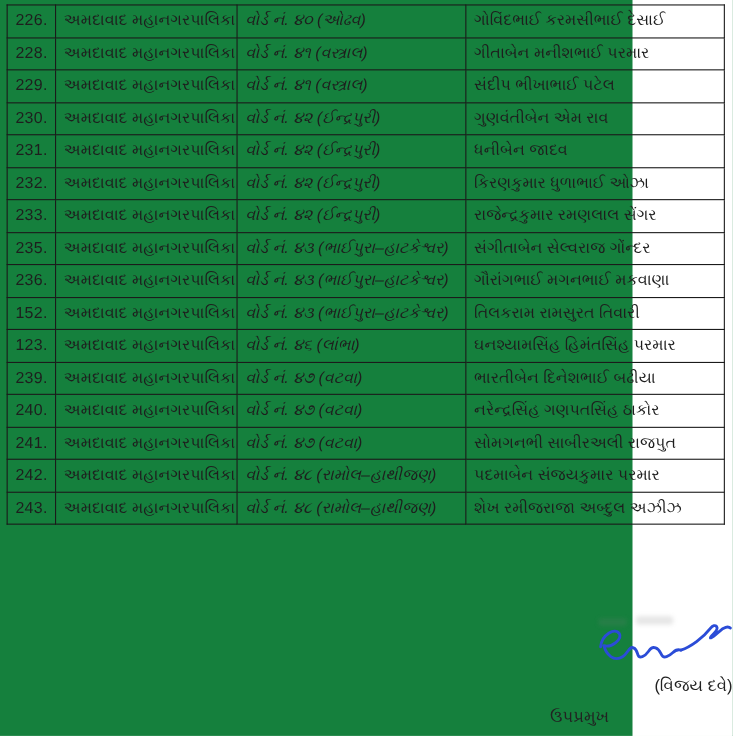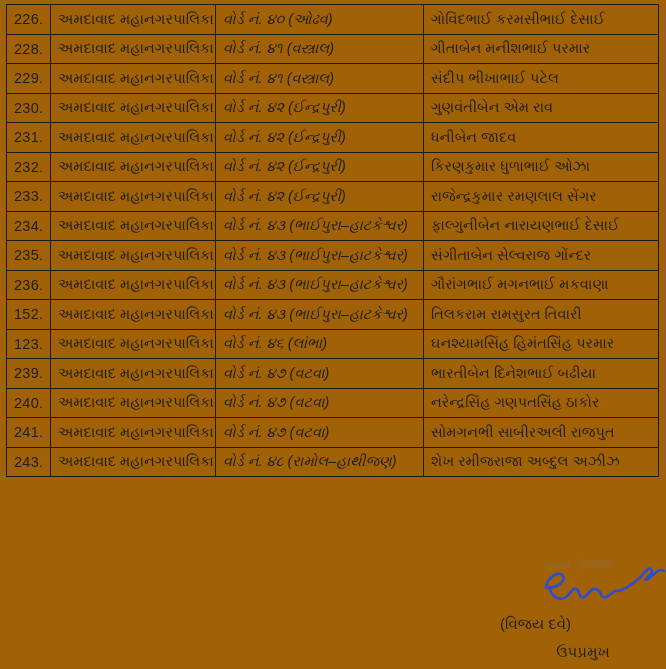--- a/index.html
+++ b/index.html
@@ -6,23 +6,23 @@
     margin: 0;
     padding: 0;
     width: 666px;
     height: 669px;
     background: #ffffff;
     overflow: hidden;
     font-family: "Liberation Sans", sans-serif;
   }
   .page {
     position: relative;
-    width: 666px;
+    width: 575px;
     height: 669px;
-    background: #a16207;
+    background: #15803d;
   }
   table.roster {
     position: absolute;
     left: 6px;
     top: 4px;
     width: 652px;
     border-collapse: collapse;
     table-layout: fixed;
   }
   table.roster td {
@@ -60,30 +60,29 @@
     left: 42px;
     top: 8px;
     width: 126px;
     height: 52px;
   }
   .sig-name {
     position: absolute;
     left: 0;
     top: 57px;
     width: 166px;
-    text-align: left;
+    text-align: right;
     font-size: 15px;
     color: #222222;
   }
   .sig-title {
     position: absolute;
     left: 0;
     top: 85px;
     width: 166px;
-    text-align: center;
     font-size: 15px;
     color: #222222;
   }
 </style>
 </head>
 <body>
 
 <div class="page">
 
   <table class="roster">
@@ -138,26 +137,20 @@
           <td class="cell-name">કિરણકુમાર ધુળાભાઈ ઓઝા</td>
         </tr>
 
         <tr>
           <td class="cell-sr">233.</td>
           <td class="cell-org">અમદાવાદ મહાનગરપાલિકા</td>
           <td class="cell-ward">વોર્ડ નં. ૪૨ (ઈન્દ્રપુરી)</td>
           <td class="cell-name">રાજેન્દ્રકુમાર રમણલાલ સેંગર</td>
         </tr>
 
-        <tr>
-          <td class="cell-sr">234.</td>
-          <td class="cell-org">અમદાવાદ મહાનગરપાલિકા</td>
-          <td class="cell-ward">વોર્ડ નં. ૪૩ (ભાઈપુરા–હાટકેશ્વર)</td>
-          <td class="cell-name">ફાલ્ગુનીબેન નારાયણભાઈ દેસાઈ</td>
-        </tr>
 
         <tr>
           <td class="cell-sr">235.</td>
           <td class="cell-org">અમદાવાદ મહાનગરપાલિકા</td>
           <td class="cell-ward">વોર્ડ નં. ૪૩ (ભાઈપુરા–હાટકેશ્વર)</td>
           <td class="cell-name">સંગીતાબેન સેલ્વરાજ ગોંન્દર</td>
         </tr>
 
         <tr>
           <td class="cell-sr">236.</td>
@@ -194,20 +187,26 @@
           <td class="cell-name">નરેન્દ્રસિંહ ગણપતસિંહ ઠાકોર</td>
         </tr>
 
         <tr>
           <td class="cell-sr">241.</td>
           <td class="cell-org">અમદાવાદ મહાનગરપાલિકા</td>
           <td class="cell-ward">વોર્ડ નં. ૪૭ (વટવા)</td>
           <td class="cell-name">સોમગનભી સાબીરઅલી રાજપુત</td>
         </tr>
 
+        <tr>
+          <td class="cell-sr">242.</td>
+          <td class="cell-org">અમદાવાદ મહાનગરપાલિકા</td>
+          <td class="cell-ward">વોર્ડ નં. ૪૮ (રામોલ–હાથીજણ)</td>
+          <td class="cell-name">પદમાબેન સંજયકુમાર પરમાર</td>
+        </tr>
 
         <tr>
           <td class="cell-sr">243.</td>
           <td class="cell-org">અમદાવાદ મહાનગરપાલિકા</td>
           <td class="cell-ward">વોર્ડ નં. ૪૮ (રામોલ–હાથીજણ)</td>
           <td class="cell-name">શેખ રમીજરાજા અબ્દુલ અઝીઝ</td>
         </tr>
       </tbody>
   </table>
 

